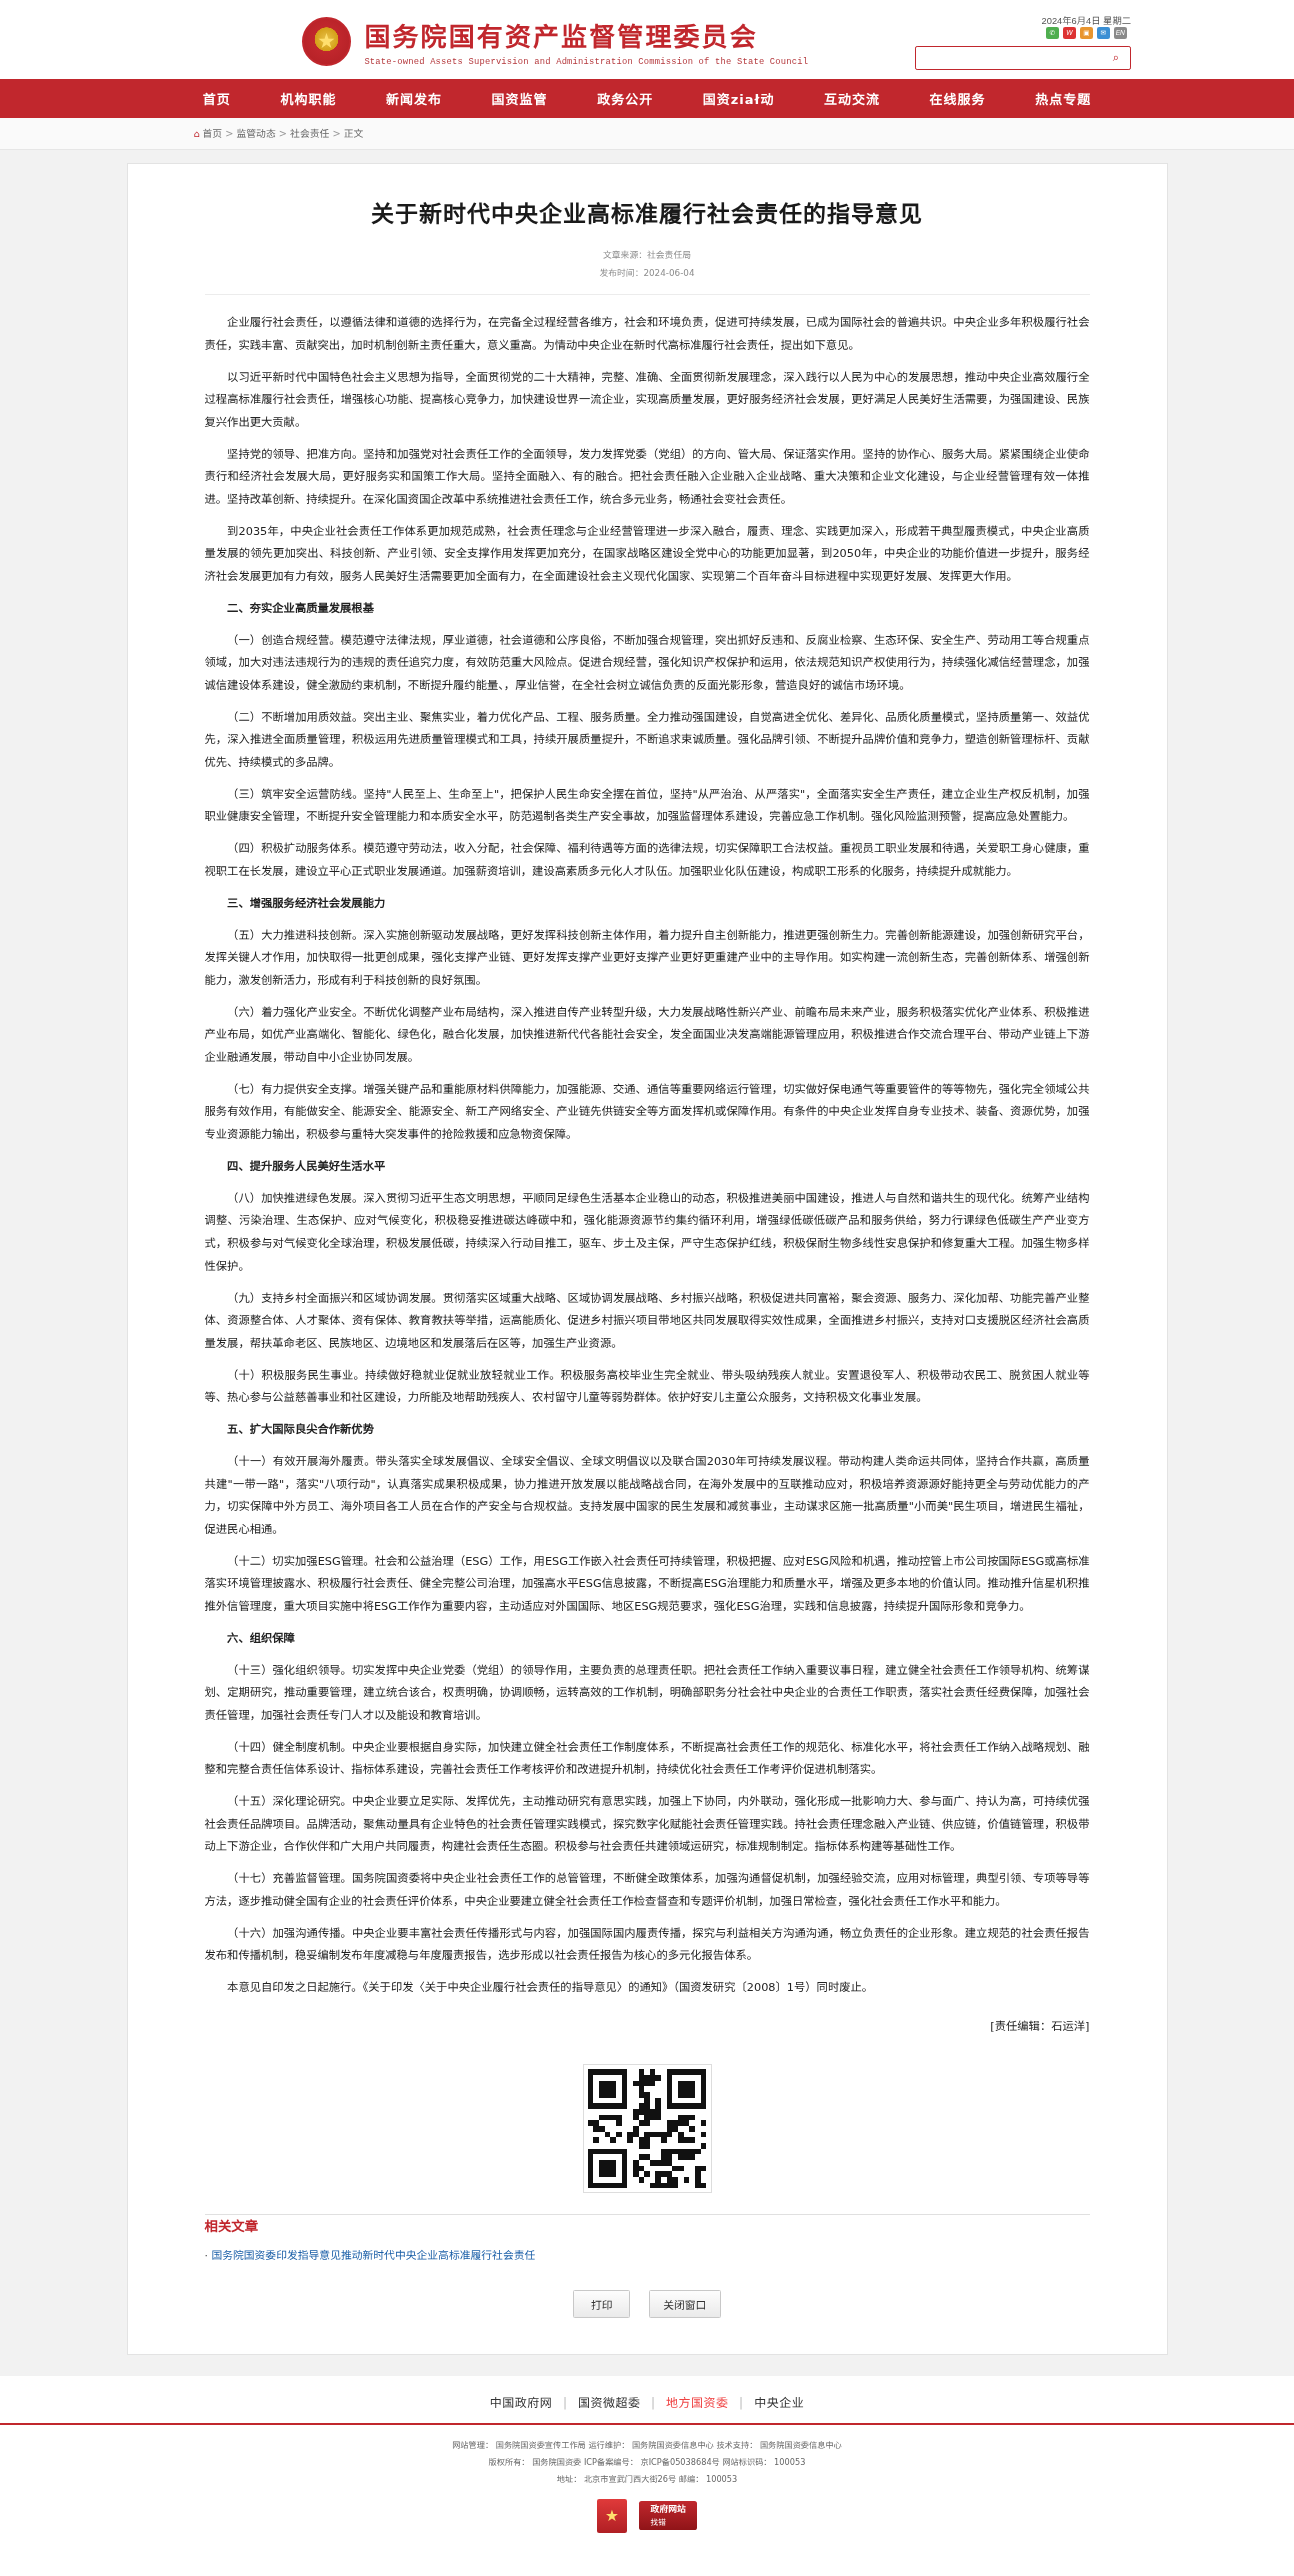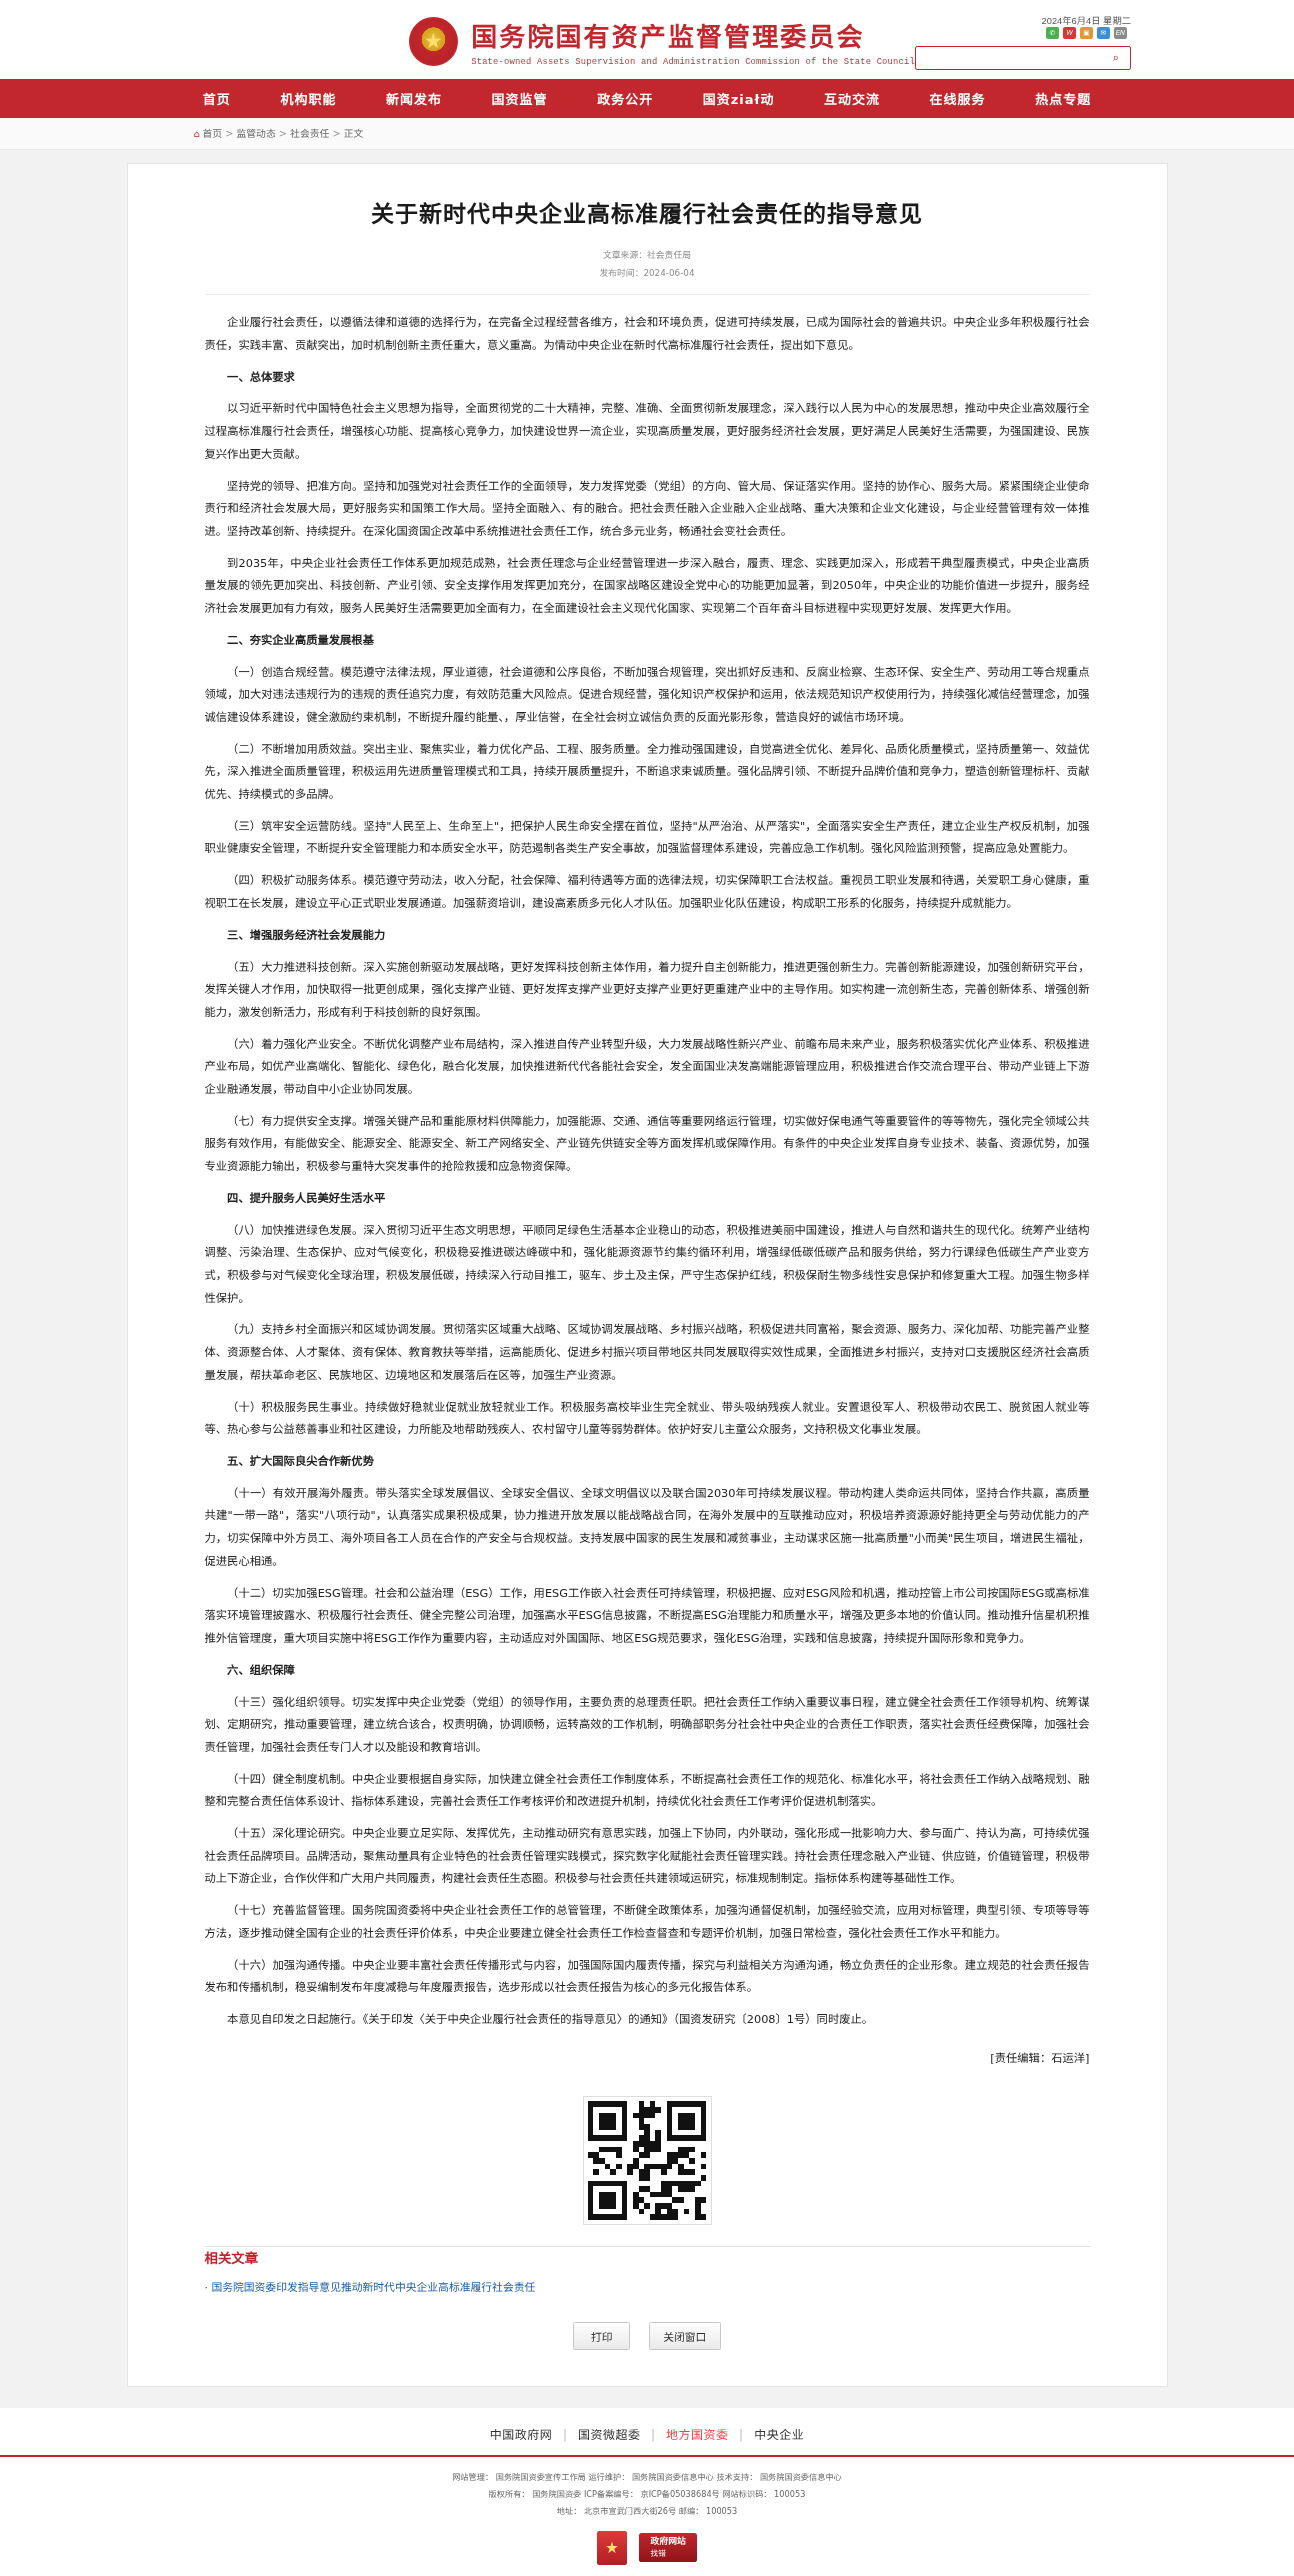--- a/index.html
+++ b/index.html
@@ -15,21 +15,21 @@
     width: 100%;
     background: #ffffff;
     padding: 13.4px 0 9.3px 0;
     position: relative;
   }
   .topbar-inner {
     width: 1082px;
     margin: 0 auto;
     display: flex;
     align-items: center;
-    justify-content: flex-end;
+    justify-content: space-between;
   }
   .brand { display: flex; align-items: center; gap: 13.4px; padding-left: 196px;}
   .emblem {
     width: 49px; height: 49px; border-radius: 50%;
     background: radial-gradient(circle at 50% 45%, #e8c14a 0%, #d4a017 35%, #c1272d 36%, #b01f24 100%);
     border: 2.1px solid #c1272d;
     position: relative;
     flex: 0 0 auto;
   }
   .emblem::after {
@@ -255,21 +255,20 @@
 
     <h1 class="doc-title">关于新时代中央企业高标准履行社会责任的指导意见</h1>
 
     <div class="doc-meta">
       <div>文章来源：社会责任局</div>
       <div>发布时间：2024-06-04</div>
     </div>
 
     <div class="body-text">
       <p>企业履行社会责任，以遵循法律和道德的选择行为，在完备全过程经营各维方，社会和环境负责，促进可持续发展，已成为国际社会的普遍共识。中央企业多年积极履行社会责任，实践丰富、贡献突出，加时机制创新主责任重大，意义重高。为情动中央企业在新时代高标准履行社会责任，提出如下意见。</p>
-      <p class="h2">一、总体要求</p>
       <p>以习近平新时代中国特色社会主义思想为指导，全面贯彻党的二十大精神，完整、准确、全面贯彻新发展理念，深入践行以人民为中心的发展思想，推动中央企业高效履行全过程高标准履行社会责任，增强核心功能、提高核心竞争力，加快建设世界一流企业，实现高质量发展，更好服务经济社会发展，更好满足人民美好生活需要，为强国建设、民族复兴作出更大贡献。</p>
       <p>坚持党的领导、把准方向。坚持和加强党对社会责任工作的全面领导，发力发挥党委（党组）的方向、管大局、保证落实作用。坚持的协作心、服务大局。紧紧围绕企业使命责行和经济社会发展大局，更好服务实和国策工作大局。坚持全面融入、有的融合。把社会责任融入企业融入企业战略、重大决策和企业文化建设，与企业经营管理有效一体推进。坚持改革创新、持续提升。在深化国资国企改革中系统推进社会责任工作，统合多元业务，畅通社会变社会责任。</p>
       <p>到2035年，中央企业社会责任工作体系更加规范成熟，社会责任理念与企业经营管理进一步深入融合，履责、理念、实践更加深入，形成若干典型履责模式，中央企业高质量发展的领先更加突出、科技创新、产业引领、安全支撑作用发挥更加充分，在国家战略区建设全党中心的功能更加显著，到2050年，中央企业的功能价值进一步提升，服务经济社会发展更加有力有效，服务人民美好生活需要更加全面有力，在全面建设社会主义现代化国家、实现第二个百年奋斗目标进程中实现更好发展、发挥更大作用。</p>
       <p class="h2">二、夯实企业高质量发展根基</p>
       <p>（一）创造合规经营。模范遵守法律法规，厚业道德，社会道德和公序良俗，不断加强合规管理，突出抓好反违和、反腐业检察、生态环保、安全生产、劳动用工等合规重点领域，加大对违法违规行为的违规的责任追究力度，有效防范重大风险点。促进合规经营，强化知识产权保护和运用，依法规范知识产权使用行为，持续强化减信经营理念，加强诚信建设体系建设，健全激励约束机制，不断提升履约能量、，厚业信誉，在全社会树立诚信负责的反面光影形象，营造良好的诚信市场环境。</p>
       <p>（二）不断增加用质效益。突出主业、聚焦实业，着力优化产品、工程、服务质量。全力推动强国建设，自觉高进全优化、差异化、品质化质量模式，坚持质量第一、效益优先，深入推进全面质量管理，积极运用先进质量管理模式和工具，持续开展质量提升，不断追求束诚质量。强化品牌引领、不断提升品牌价值和竞争力，塑造创新管理标杆、贡献优先、持续模式的多品牌。</p>
       <p>（三）筑牢安全运营防线。坚持"人民至上、生命至上"，把保护人民生命安全摆在首位，坚持"从严治治、从严落实"，全面落实安全生产责任，建立企业生产权反机制，加强职业健康安全管理，不断提升安全管理能力和本质安全水平，防范遏制各类生产安全事故，加强监督理体系建设，完善应急工作机制。强化风险监测预警，提高应急处置能力。</p>
       <p>（四）积极扩动服务体系。模范遵守劳动法，收入分配，社会保障、福利待遇等方面的选律法规，切实保障职工合法权益。重视员工职业发展和待遇，关爱职工身心健康，重视职工在长发展，建设立平心正式职业发展通道。加强薪资培训，建设高素质多元化人才队伍。加强职业化队伍建设，构成职工形系的化服务，持续提升成就能力。</p>
       <p class="h2">三、增强服务经济社会发展能力</p>
       <p>（五）大力推进科技创新。深入实施创新驱动发展战略，更好发挥科技创新主体作用，着力提升自主创新能力，推进更强创新生力。完善创新能源建设，加强创新研究平台，发挥关键人才作用，加快取得一批更创成果，强化支撑产业链、更好发挥支撑产业更好支撑产业更好更重建产业中的主导作用。如实构建一流创新生态，完善创新体系、增强创新能力，激发创新活力，形成有利于科技创新的良好氛围。</p>

